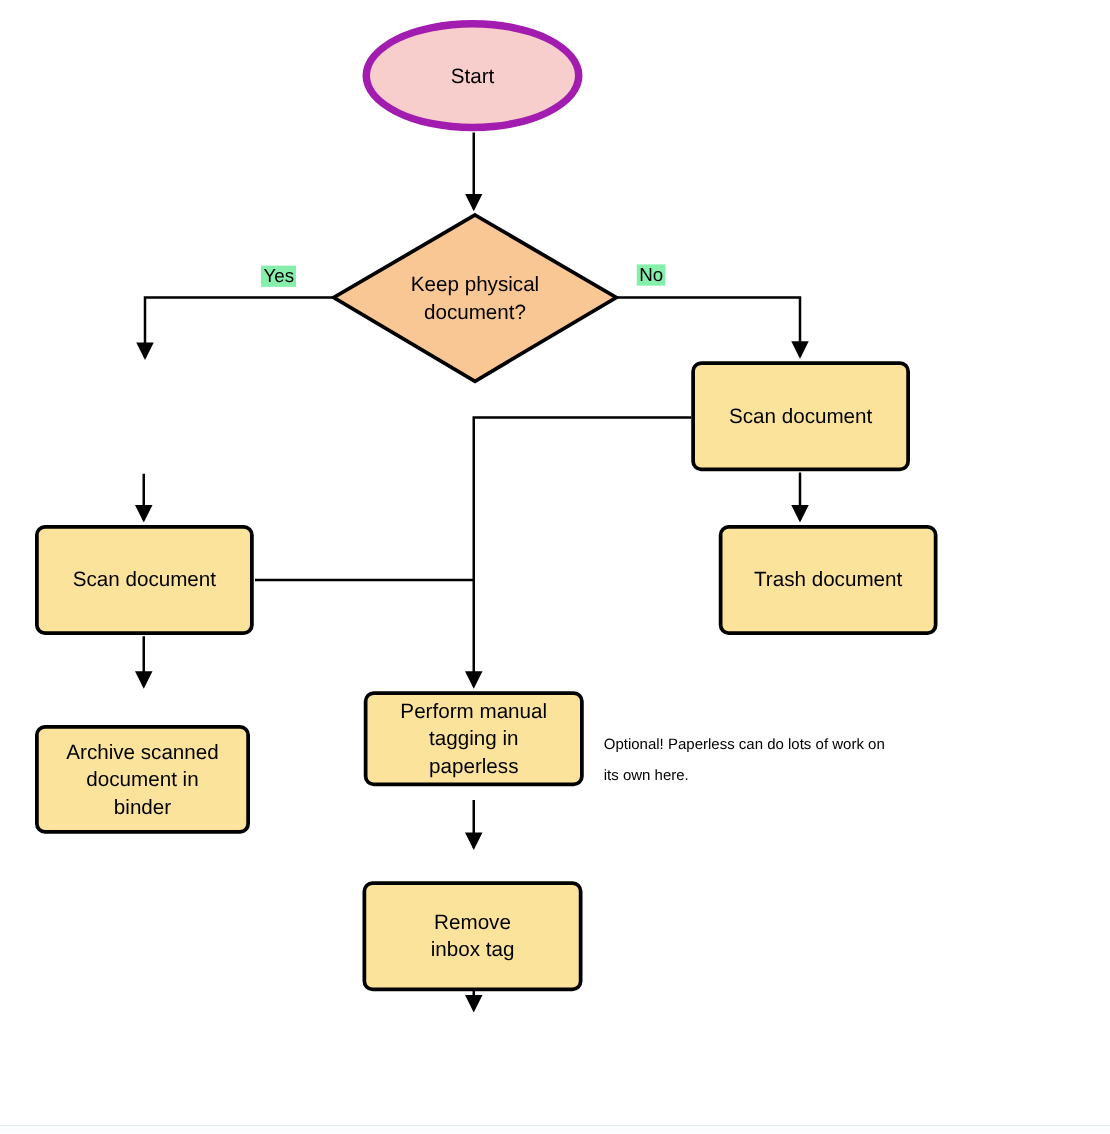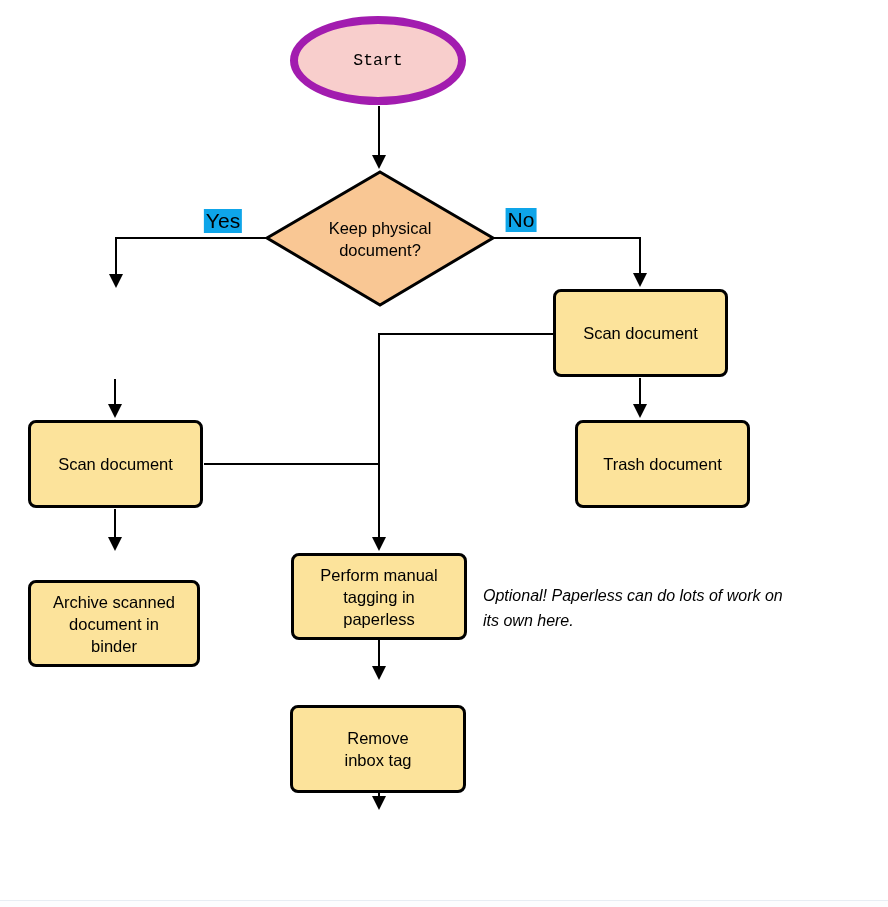--- a/index.html
+++ b/index.html
@@ -34,45 +34,43 @@
     z-index: 2;
     white-space: pre-line;
   }
   .node.process {
     background: #FCE39B;
     border: 3px solid #000000;
     border-radius: 8px;
   }
   .node.terminator {
     background: #F8CECC;
-    border: 8px solid #a21caf;
+    border: 6px solid #a21caf;
     border-radius: 50%;
-    font-family: Liberation Mono, monospace;
   }
   .node.decision-label {
     background: transparent;
     z-index: 3;
   }
   .edge-label {
     position: absolute;
     transform: translate(-50%, -50%);
-    font-size: 21px;
+    font-size: 15px;
     color: #000000;
     z-index: 3;
-    background: #0ea5e9;
+    background: #86efac;
     padding: 0 2px;
   }
   .annotation {
     position: absolute;
     left: 483px;
     top: 583px;
     width: 402px;
-    font-size: 16px;
+    font-size: 12px;
     line-height: 25px;
-    font-style: italic;
     color: #000000;
     z-index: 3;
     white-space: pre-line;
   }
   .bottom-strip {
     position: absolute;
     left: 0;
     bottom: 0;
     width: 888px;
     height: 6px;
@@ -116,21 +114,21 @@
   <div class="node process" style="left:28px; top:420px; width:175px; height:88px;">Scan document</div>
 
   <div class="node process" style="left:28px; top:580px; width:172px; height:87px;">Archive scanned
 document in
 binder</div>
 
   <div class="node process" style="left:553px; top:289px; width:175px; height:88px;">Scan document</div>
 
   <div class="node process" style="left:575px; top:420px; width:175px; height:88px;">Trash document</div>
 
-  <div class="node process" style="left:291px; top:553px; width:176px; height:87px;">Perform manual
+  <div class="node process" style="left:291px; top:553px; width:176px; height:76px;">Perform manual
 tagging in
 paperless</div>
 
   <div class="node process" style="left:290px; top:681px; width:176px; height:88px;margin-top:24px;">Remove
 inbox tag</div>
 
 
   <div class="edge-label" style="left:223px; top:221px;">Yes</div>
 
   <div class="edge-label" style="left:521px; top:220px;">No</div>

